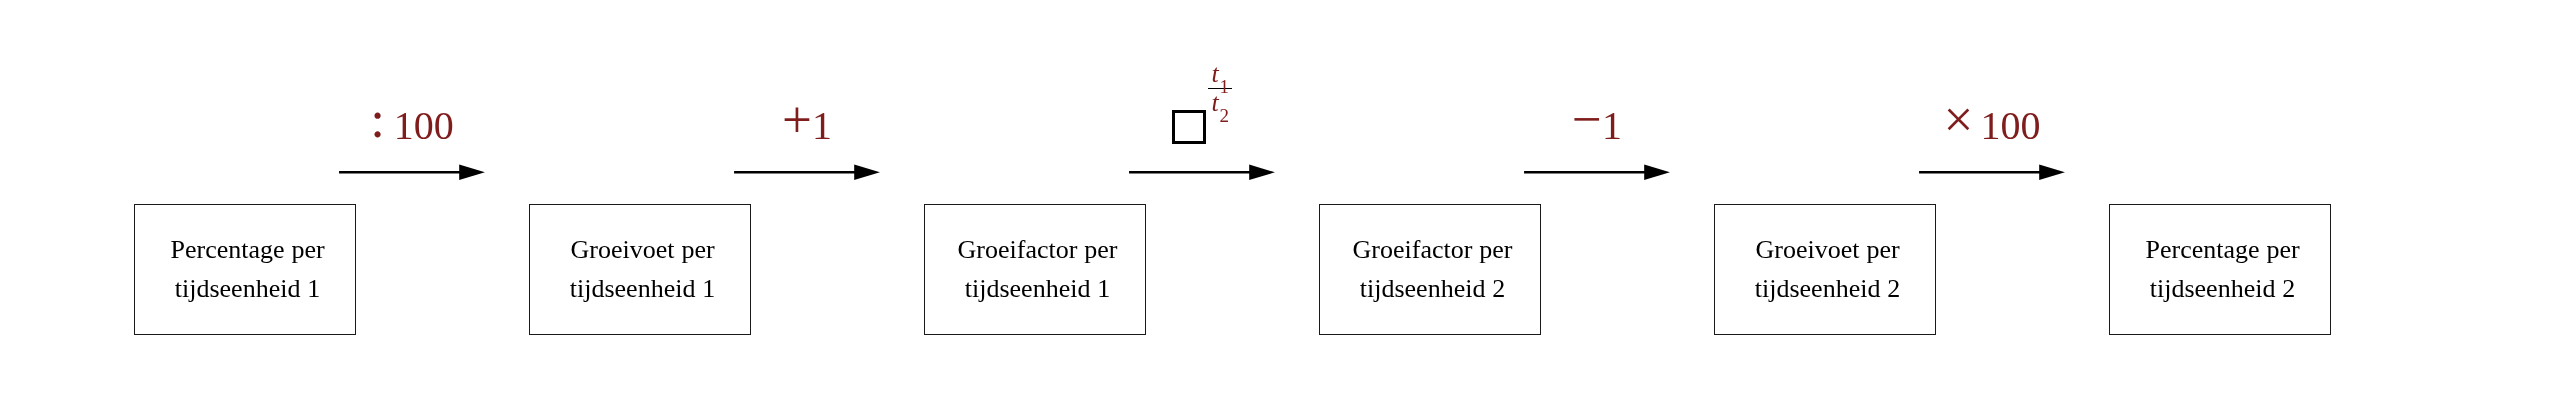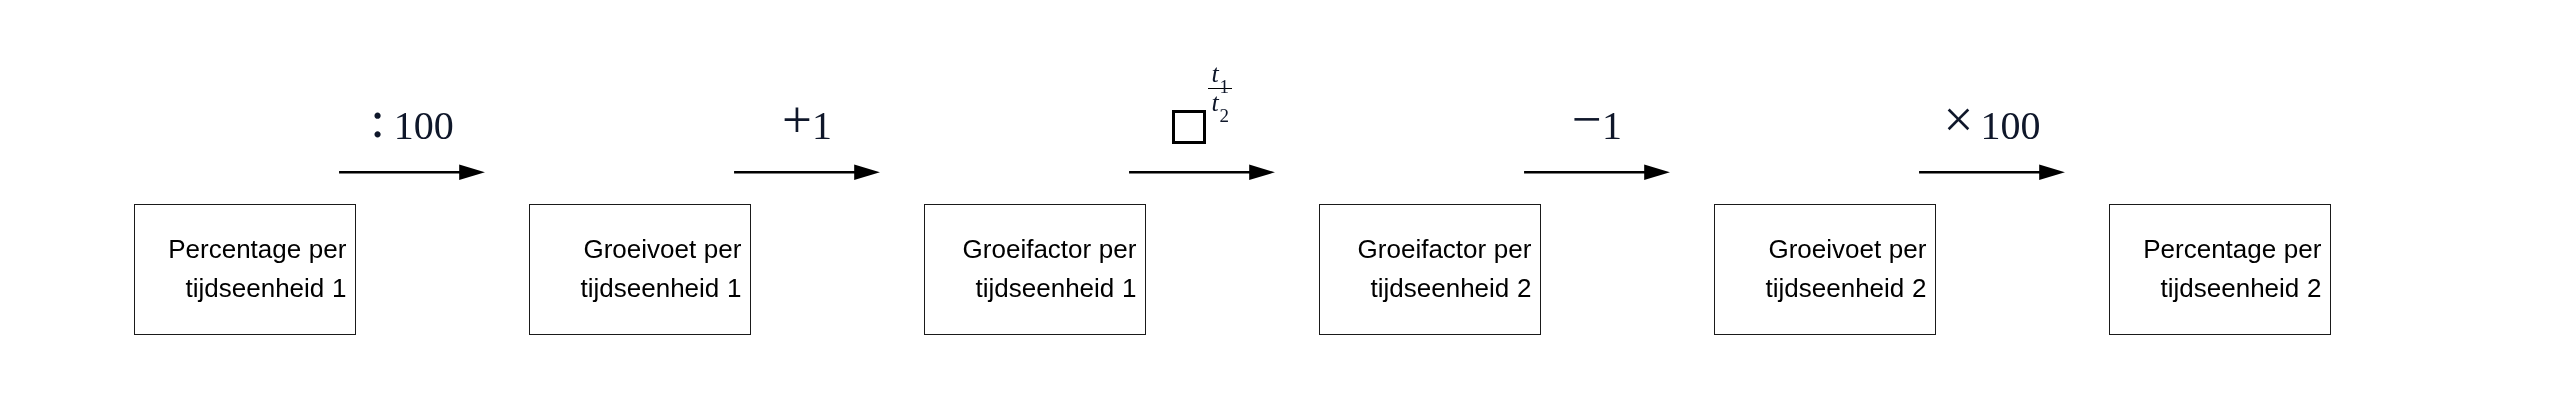--- a/index.html
+++ b/index.html
@@ -28,25 +28,25 @@
     box-sizing: border-box;
     border: 1.7px solid #1a1a1a;
     background: #ffffff;
   }
   .box-label {
     position: absolute;
     left: 13.7px;
     right: 8.6px;
     top: 50%;
     transform: translateY(-50%);
-    font-family: Liberation Sans, sans-serif;
+    font-family: Liberation Serif, serif;
     font-size: 26px;
     line-height: 1.52;
     color: #000000;
-    text-align: right;
+    text-align: center;
     white-space: normal;
     word-spacing: 0.4px;
   }
 
   
   .op-group {
     position: absolute;
     top: 52px;
     width: 258px;
     height: 146px;
@@ -56,21 +56,21 @@
     left: 0;
     right: 0;
     top: 0;
     height: 94px;
     display: flex;
     align-items: flex-end;
     justify-content: center;
     font-family: "Liberation Serif", "DejaVu Serif", serif;
     font-size: 53px;
     line-height: 1;
-    color: #0f172a;
+    color: #7f1d1d;
     white-space: nowrap;
   }
   .op-label .sym {
     display: inline-block;
   }
   .op-label .colon-op {
     font-size: 53px;
     letter-spacing: 0;
     padding-right: 8.6px;
   }

